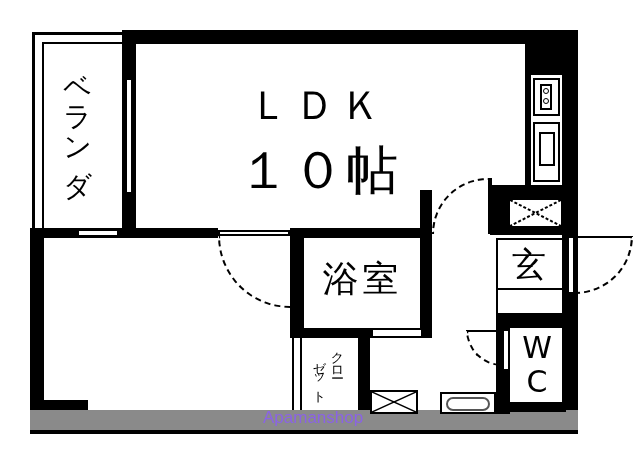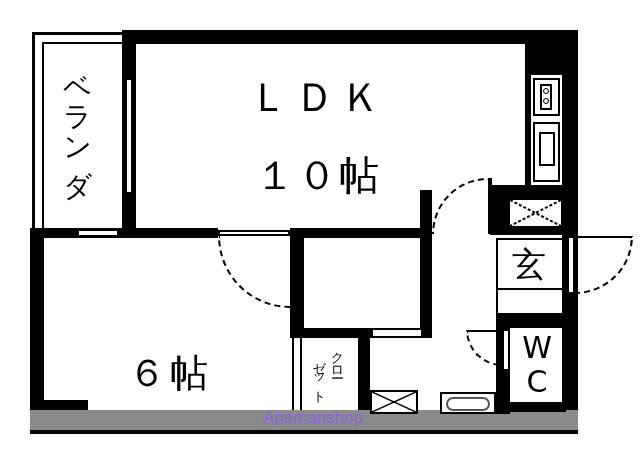--- a/index.html
+++ b/index.html
@@ -27,22 +27,22 @@
   <div class="wall" style="left:30px;top:228px;width:14px;height:180px;"></div>
   <div class="wall" style="left:30px;top:228px;width:188px;height:10px;"></div>
   <div class="abs" style="left:78px;top:230px;width:40px;height:6px;background:#fff;border:1px solid #000;"></div>
   <div class="wall" style="left:290px;top:228px;width:140px;height:10px;"></div>
   <div class="wall" style="left:525px;top:30px;width:40px;height:45px;"></div>
   <div class="wall" style="left:30px;top:400px;width:58px;height:12px;"></div>
 
   <div class="abs" style="left:30px;top:410px;width:548px;height:22px;background:#8a8a8a;"></div>
   <div class="wall" style="left:30px;top:430px;width:548px;height:4px;"></div>
 
-  <div class="lbl" style="left:238px;top:70px;width:160px;font-size:40px;letter-spacing:6px;">ＬＤＫ</div>
-  <div class="lbl" style="left:238px;top:148px;width:160px;font-size:40px;letter-spacing:2px;">１０帖</div>
+  <div class="lbl" style="left:238px;top:78px;width:160px;font-size:40px;letter-spacing:6px;">ＬＤＫ</div>
+  <div class="lbl" style="left:238px;top:136px;width:160px;font-size:52px;letter-spacing:2px;">１０帖</div>
 
   <div class="abs" style="left:533px;top:78px;width:27px;height:38px;border:2px solid #000;">
     <div class="abs" style="left:5px;top:4px;width:12px;height:26px;border:2px solid #000;"></div>
     <div class="abs" style="left:8px;top:8px;width:6px;height:6px;border-radius:50%;border:1px solid #000;"></div>
     <div class="abs" style="left:8px;top:18px;width:6px;height:6px;border-radius:50%;border:1px solid #000;"></div>
   </div>
   <div class="abs" style="left:533px;top:122px;width:27px;height:60px;border:2px solid #000;">
     <div class="abs" style="left:4px;top:8px;width:16px;height:34px;border:2px solid #000;"></div>
   </div>
   <div class="wall" style="left:525px;top:75px;width:6px;height:110px;"></div>
@@ -55,25 +55,25 @@
       </svg>
   </div>
 
   <div class="wall" style="left:420px;top:190px;width:12px;height:145px;"></div>
   <div class="abs" style="left:432px;top:178px;width:58px;height:56px;border-top:2px dashed #000;border-left:2px dashed #000;border-top-left-radius:58px;"></div>
   <div class="wall" style="left:488px;top:178px;width:4px;height:56px;"></div>
 
   <div class="abs" style="left:218px;top:236px;width:72px;height:72px;border-bottom:2px dashed #000;border-left:2px dashed #000;border-bottom-left-radius:72px;"></div>
   <div class="abs" style="left:218px;top:230px;width:72px;height:6px;border:2px solid #000;background:#fff;"></div>
 
-  <div class="lbl" style="left:105px;top:348px;width:130px;font-size:38px;letter-spacing:4px;">６帖</div>
 
   <div class="wall" style="left:290px;top:228px;width:14px;height:110px;"></div>
   <div class="wall" style="left:290px;top:328px;width:142px;height:10px;"></div>
   <div class="abs" style="left:372px;top:329px;width:50px;height:8px;background:#fff;border:1px solid #000;"></div>
+  <div class="lbl" style="left:305px;top:255px;width:115px;font-size:36px;letter-spacing:4px;">浴室</div>
 
   <div class="abs" style="left:292px;top:338px;width:10px;height:72px;border-left:2px solid #000;border-right:2px solid #000;"></div>
   <div class="wall" style="left:358px;top:338px;width:12px;height:72px;"></div>
   <div class="lbl vert" style="left:330px;top:342px;font-size:13px;line-height:14px;">クロー</div>
   <div class="lbl vert" style="left:312px;top:352px;font-size:13px;line-height:14px;">ゼット</div>
 
   <div class="abs" style="left:370px;top:390px;width:48px;height:24px;border:2px solid #000;background:#fff;">
     <svg width="44" height="20" style="position:absolute;left:0;top:0">
         <line x1="0" y1="0" x2="44" y2="20" stroke="#000" stroke-width="1.5"></line>
         <line x1="44" y1="0" x2="0" y2="20" stroke="#000" stroke-width="1.5"></line>

